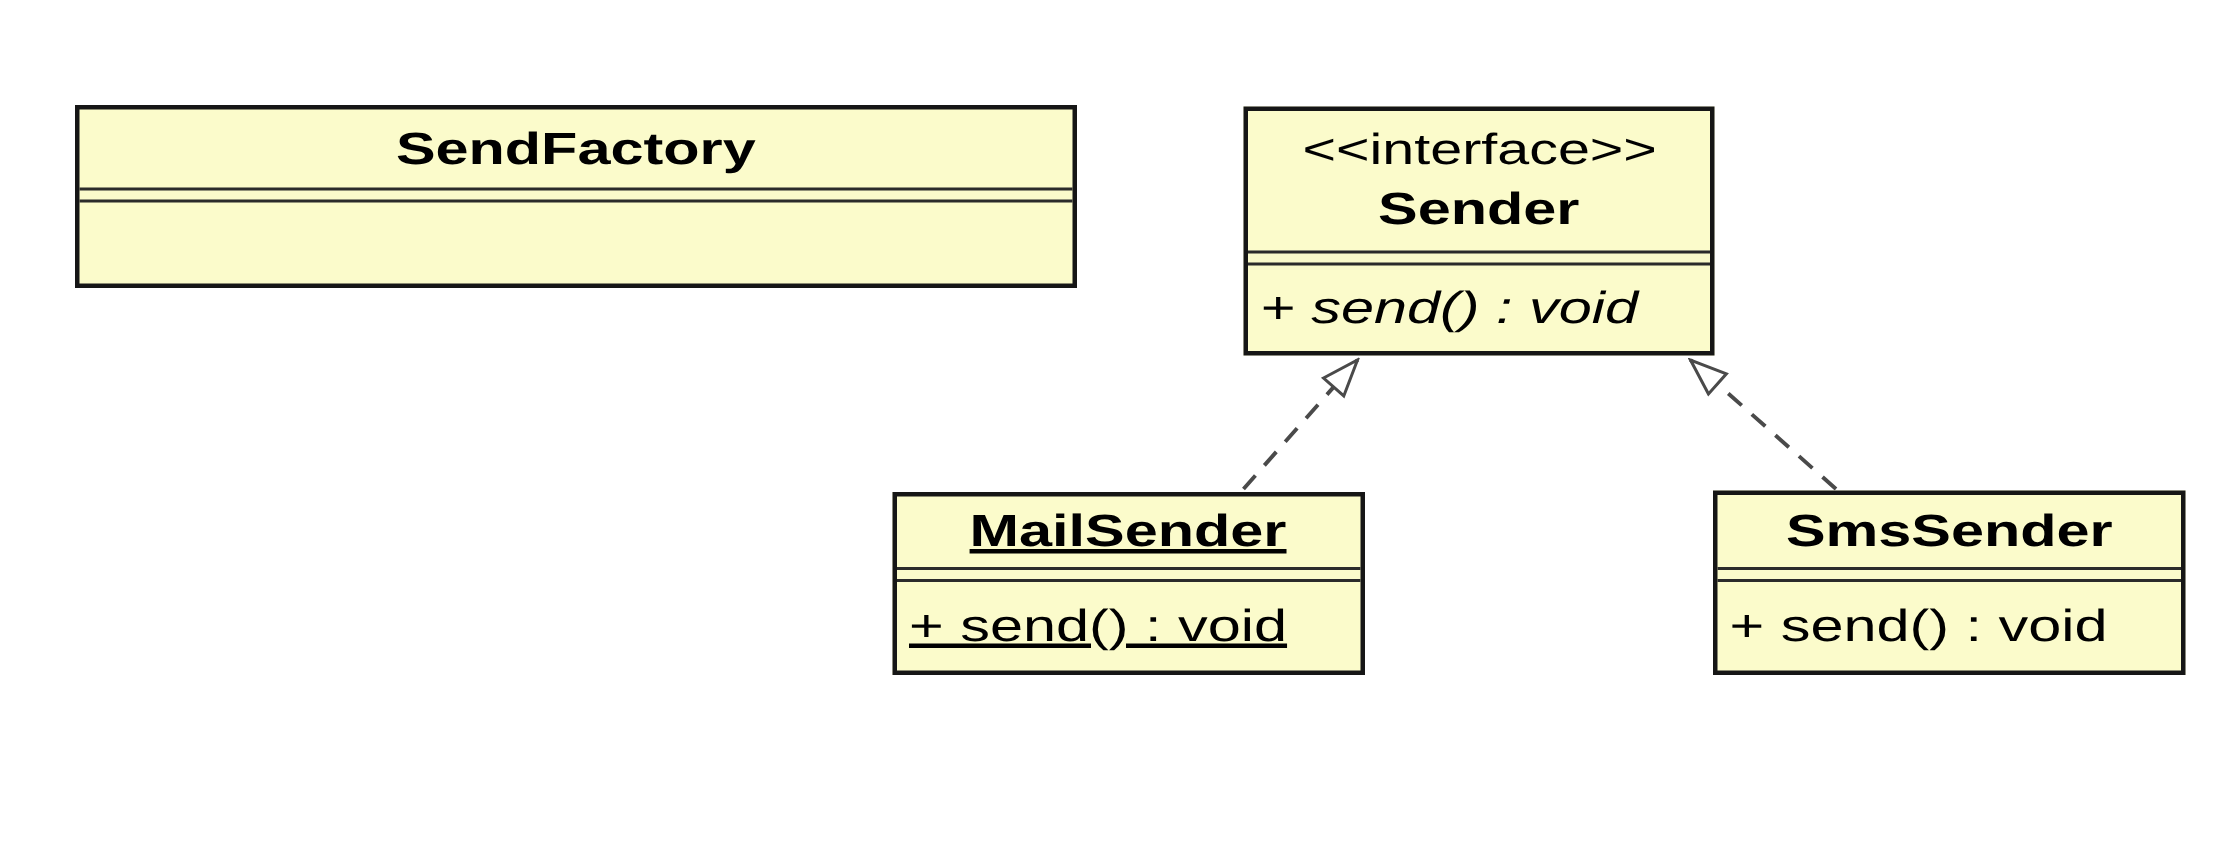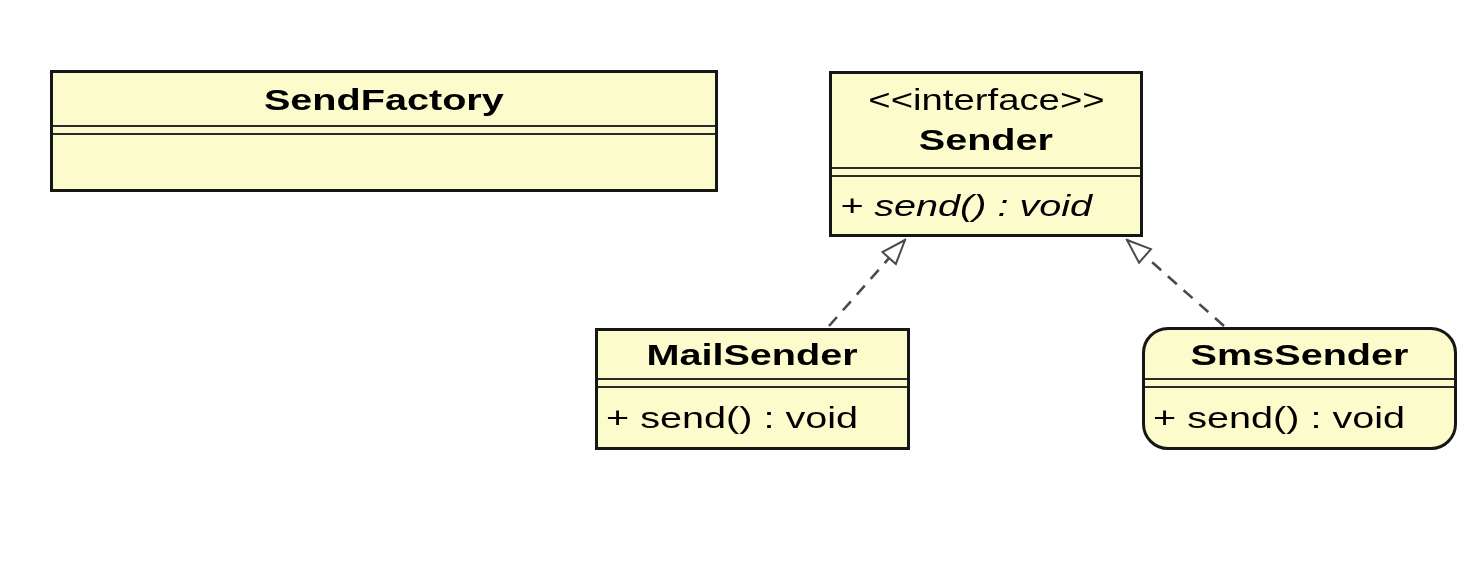--- a/index.html
+++ b/index.html
@@ -110,31 +110,31 @@
     <div class="c-title" style="height:93px;">
       <span class="c-stereo tx-c">&lt;&lt;interface&gt;&gt;</span>
       <span class="tx-c">Sender</span>
     </div>
     <div class="c-attrs"></div>
     <div class="c-methods">
       <span class="abstract-method tx-l">+ send() : void</span>
     </div>
   </div>
 
-  <div class="uml-class" style="left:595px; top:328px; width:315px; height:122px;">
+  <div class="uml-class" style="left:595px; top:328px; width:315px; height:122px;text-decoration:underline;">
     <div class="c-title" style="height:47px;">
       <span class="tx-c">MailSender</span>
     </div>
     <div class="c-attrs"></div>
     <div class="c-methods">
       <span class="tx-l">+ send() : void</span>
     </div>
   </div>
 
-  <div class="uml-class" style="left:1142px; top:327px; width:315px; height:123px;border-radius:26px;">
+  <div class="uml-class" style="left:1142px; top:327px; width:315px; height:123px;">
     <div class="c-title" style="height:48px;">
       <span class="tx-c">SmsSender</span>
     </div>
     <div class="c-attrs"></div>
     <div class="c-methods">
       <span class="tx-l">+ send() : void</span>
     </div>
   </div>
 
 </div>

